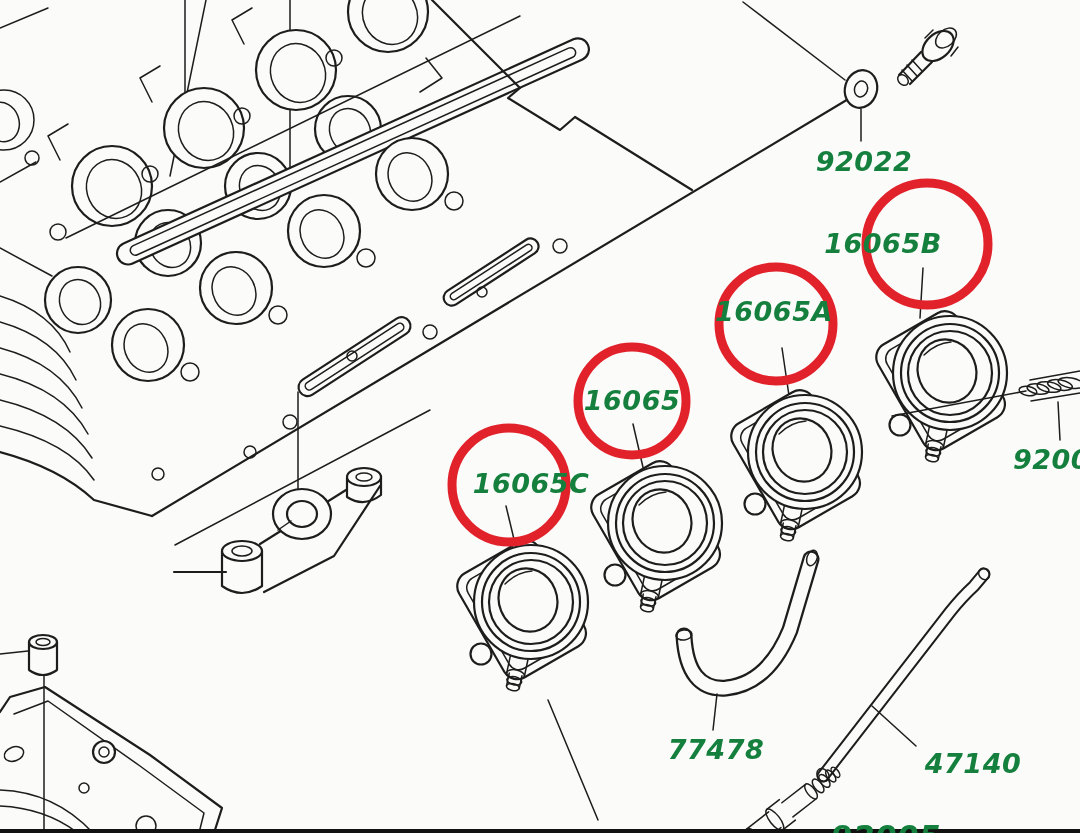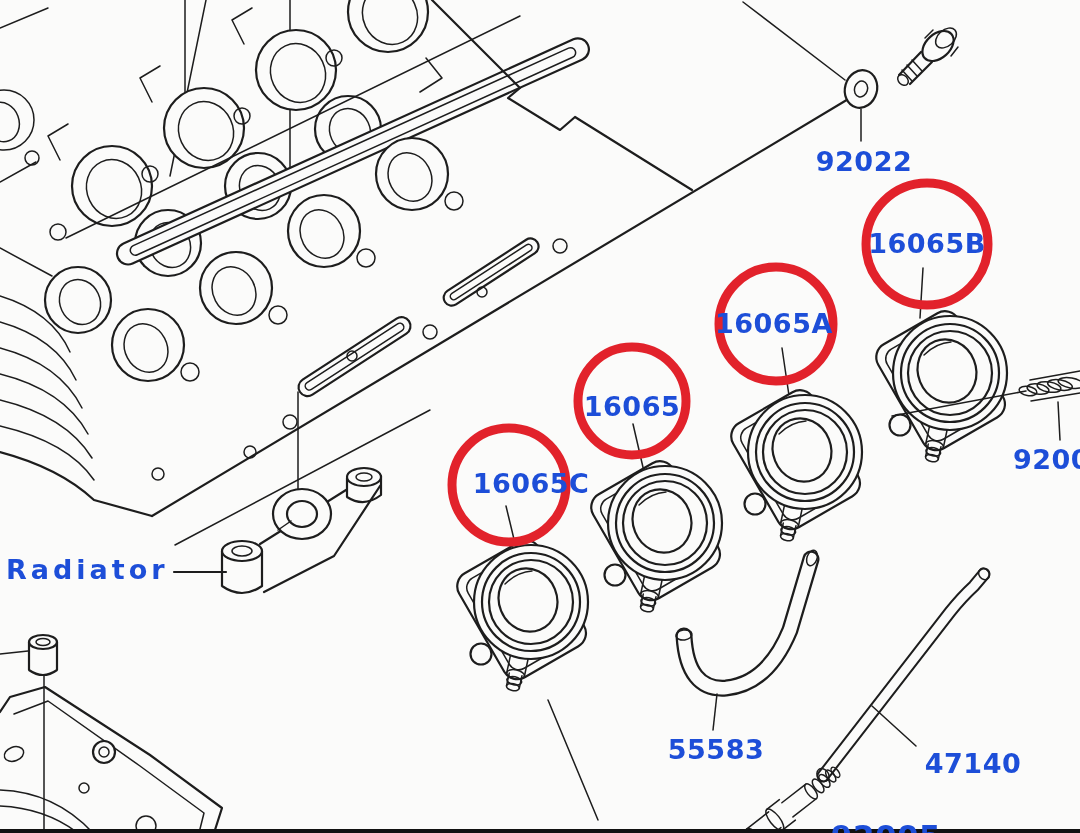--- a/index.html
+++ b/index.html
@@ -6,22 +6,22 @@
   #stage{
     position:relative;width:1080px;height:833px;overflow:hidden;
     background:#fbfbfa;font-family:"DejaVu Sans",sans-serif;
   }
   #stage svg{position:absolute;left:0;top:0;}
   .ln{fill:none;stroke:#1d1d1d;stroke-width:2.2;stroke-linecap:round;stroke-linejoin:round;}
   .lt{fill:none;stroke:#1d1d1d;stroke-width:1.5;stroke-linecap:round;stroke-linejoin:round;}
   .wf{fill:#fbfbfa;stroke:#1d1d1d;stroke-width:2.2;stroke-linecap:round;stroke-linejoin:round;}
   .hl{fill:none;stroke:#e2222b;stroke-width:9;}
   .lbl{
-    position:absolute;font-weight:bold;color:#1d4ed8;font-size:27px;line-height:1.05;
-    text-align:center;white-space:nowrap;letter-spacing:0.5px;user-select:none;
+    position:absolute;font-weight:bold;color:#15803d;font-size:27px;line-height:1.05;
+    text-align:center;white-space:nowrap;letter-spacing:0.5px;user-select:none;font-style:italic;
   }
   .lbl-radiator{letter-spacing:4px;font-size:27px;}
   .lbl-big{font-size:31px;}
 </style>
 </head>
 <body>
 
 <div id="stage">
 
 <svg width="1080" height="833" viewBox="0 0 1080 833">
@@ -244,33 +244,32 @@
   <g>
     <circle class="hl" cx="509" cy="485" r="57"></circle>
     <circle class="hl" cx="632" cy="401" r="54"></circle>
     <circle class="hl" cx="776" cy="324" r="57"></circle>
     <circle class="hl" cx="927" cy="244" r="61"></circle>
   </g>
 
   <rect x="0" y="829" width="1080" height="4" fill="#111"></rect>
 </svg>
 
-  <div class="lbl lbl-radiator" style="left:6px;top:556px;">Radiator</div>
 
   <div class="lbl" style="left:804px;top:148px;width:120px;">92022</div>
 
-  <div class="lbl" style="left:866px;top:230px;width:122px;">16065B</div>
-
-  <div class="lbl" style="left:715px;top:310px;width:106px;">16065A</div>
-
-  <div class="lbl" style="left:572px;top:387px;width:120px;margin-top:6px;">16065</div>
+  <div class="lbl" style="left:822px;top:230px;width:122px;">16065B</div>
+
+  <div class="lbl" style="left:715px;top:298px;width:106px;">16065A</div>
+
+  <div class="lbl" style="left:572px;top:387px;width:120px;">16065</div>
 
   <div class="lbl" style="left:470px;top:470px;width:122px;">16065C</div>
 
   <div class="lbl" style="left:1013px;top:446px;width:140px;text-align:left;">92005</div>
 
-  <div class="lbl" style="left:656px;top:736px;width:120px;">55583</div>
+  <div class="lbl" style="left:656px;top:736px;width:120px;">77478</div>
 
   <div class="lbl" style="left:913px;top:750px;width:120px;">47140</div>
 
   <div class="lbl lbl-big" style="left:806px;top:820px;width:160px;">92005</div>
 
 </div>
 
 </body></html>

